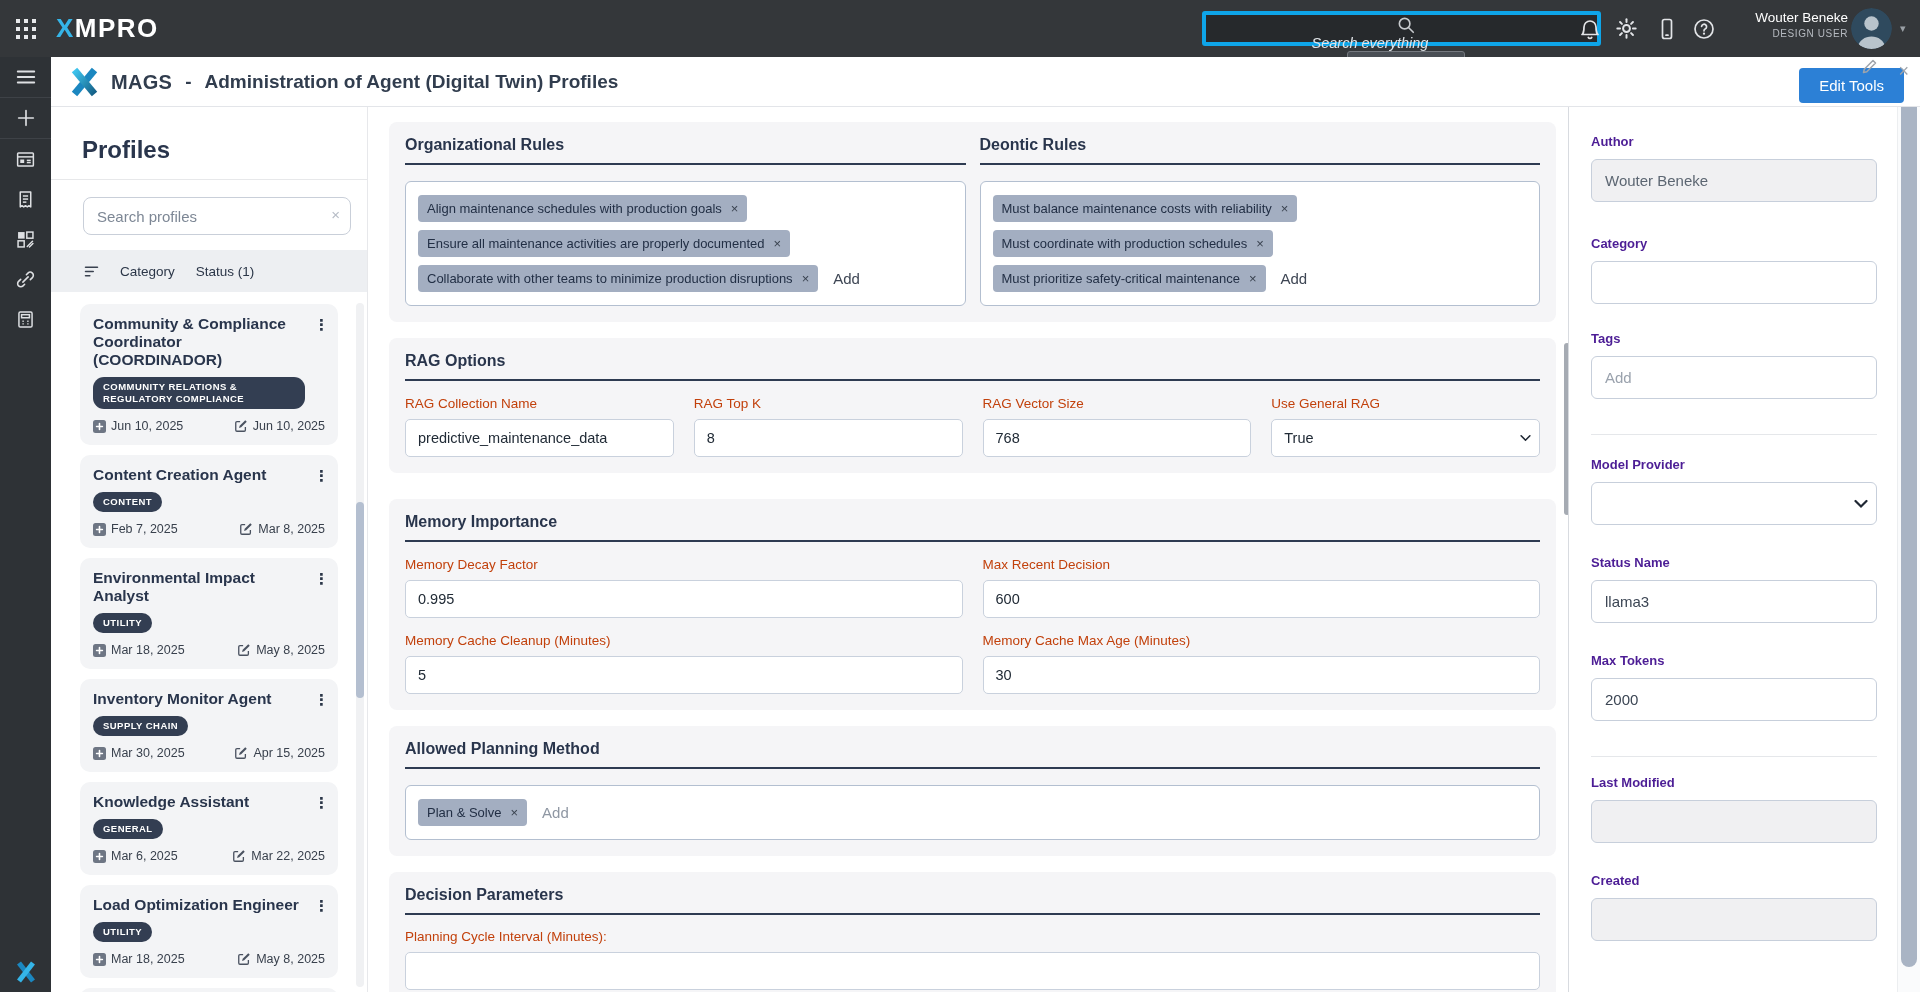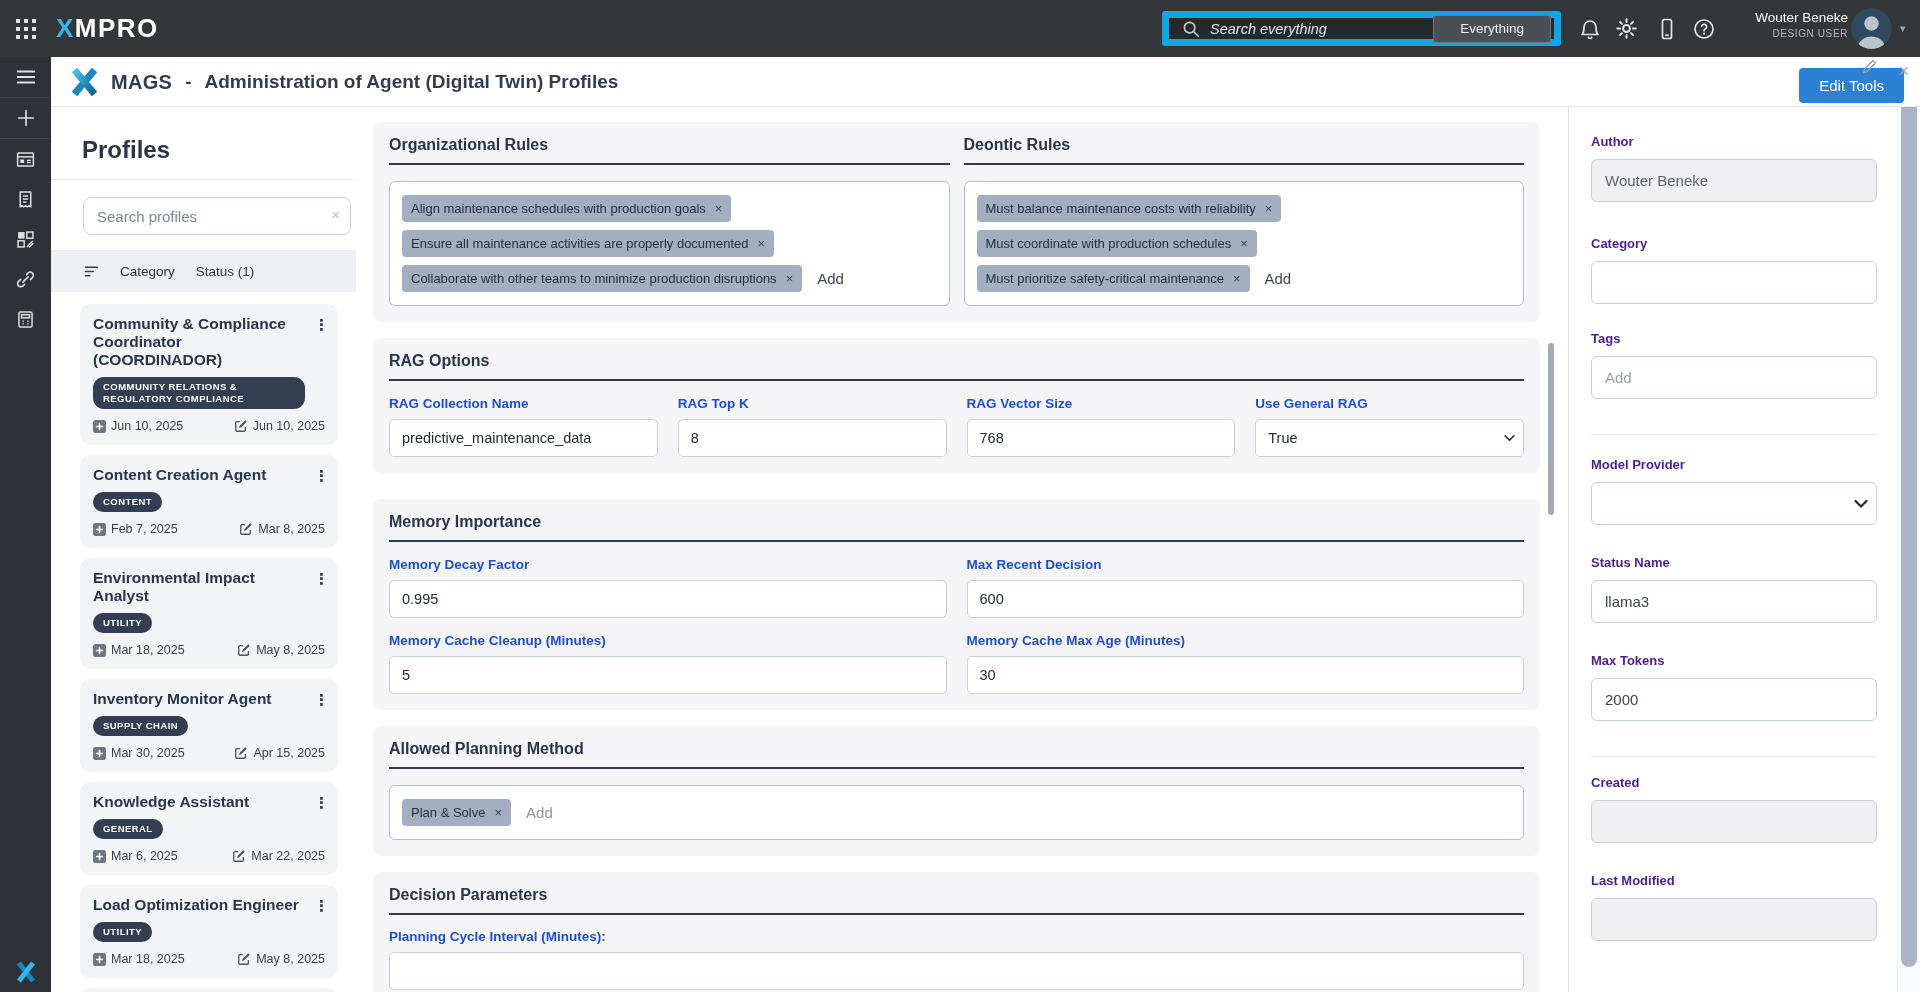--- a/index.html
+++ b/index.html
@@ -11,21 +11,21 @@
   }
   svg { display:block; }
   button { font-family: inherit; cursor: pointer; }
   input, select { font-family: inherit; }
 
   
   .topbar { position:absolute; left:0; top:0; width:1920px; height:57px; background:var(--topbar-bg,#34373a); }
   .apps-btn { position:absolute; left:14px; top:17px; width:24px; height:24px; background:none; border:none; }
   .brand { position:absolute; left:56px; top:13px; font-size:26px; font-weight:bold; letter-spacing:1.5px; color:#fff; background:none; border:none; }
   .brand .bx { color: var(--brand-cyan,#35b5e8); }
-  .top-search { position:absolute; left:1162px; top:11px; width:399px; height:35px; background:#26292c; border:7px solid #0ea5e9; border-radius:3px; display:flex; align-items:center; padding:0 3px 0 12px; }
+  .top-search { position:absolute; left:1202px; top:11px; width:399px; height:35px; background:#26292c; border:4px solid #0ea5e9; border-radius:3px; display:flex; align-items:center; padding:0 3px 0 12px;flex-direction:column; }
   .top-search .mag { flex:0 0 auto; }
   .top-search input { flex:1; min-width:0; background:transparent; border:none; outline:none; color:#e9ebee; font-size:14.5px; font-style:italic; padding:0 9px; }
   .top-search input::placeholder { color:#e0e4e8; opacity:1; }
   .everything-btn { flex:0 0 auto; height:28px; padding:0 26px; background:#4a4f55; border:1px solid #75797f; border-radius:3px; color:#eef0f3; font-size:13.5px; }
   .tb-ic { position:absolute; top:16px; width:26px; height:26px; background:none; border:none; color:#e2e4e7; }
   .tb-bell { left:1578px; }
   .tb-gear { left:1614px; top:15px; }
   .tb-phone { left:1655px; }
   .tb-help { left:1692px; }
   .tb-user { position:absolute; right:72px; top:10px; text-align:right; background:none; border:none; }
@@ -66,36 +66,36 @@
   .p-card .name { font-size:15.5px; font-weight:bold; color:#29354c; line-height:18px; padding-right:14px; }
   .kebab { position:absolute; right:8px; top:12px; width:16px; background:none; border:none; font-size:15px; font-weight:bold; color:#2b3648; }
   .badge { display:inline-block; margin-top:8px; max-width:212px; background:var(--badge,#333e52); color:#fff; font-size:9.5px; font-weight:bold; letter-spacing:.45px; line-height:12px; padding:4px 10px; border-radius:11px; }
   .p-dates { margin-top:10px; display:flex; justify-content:space-between; align-items:center; font-size:12.5px; color:#39414d; }
   .p-date { display:flex; align-items:center; gap:5px; }
   .p-card.stub { height:18px; }
   .pp-scroll-track { position:absolute; right:3px; top:196px; bottom:5px; width:8px; background:#f0f1f3; border-radius:4px; }
   .pp-scroll-thumb { position:absolute; right:3px; top:395px; height:196px; width:8px; background:#b4bfd0; border-radius:4px; border:none; padding:0; }
 
   
-  .content { position:absolute; left:356px; top:107px; bottom:0; width:1200px; background:#fff; padding:15px 16px 8px 17px; overflow:hidden; }
+  .content { position:absolute; left:372px; top:107px; bottom:0; width:1200px; background:#fff; padding:15px 16px 8px 17px; overflow:hidden; }
   .section { background:var(--section,#f5f5f7); border-radius:8px; padding:14px 16px 16px; margin-bottom:16px; }
   .section.gap-lg { margin-top:26px; }
   .section.gap-sm { margin-top:4px; }
   .sec-title { font-size:16px; font-weight:bold; color:#29354c; }
   .sec-rule { margin-top:9px; border-bottom:2px solid #2e3b52; }
   .two-col { display:flex; gap:14px; }
   .col { flex:1; min-width:0; }
   .tagbox { margin-top:16px; background:#fff; border:1px solid #b3bfd0; border-radius:6px; padding:13px 12px; display:flex; flex-wrap:wrap; align-items:center; align-content:flex-start; gap:8px 10px; }
   .chip { display:inline-flex; align-items:center; gap:9px; height:27px; padding:0 9px; background:var(--chip,#a3aec1); border-radius:4px; font-size:13px; color:#222f45; white-space:nowrap; }
   .chip .cx { background:none; border:none; font-size:13px; color:#39424f; padding:0; }
   .add-label { background:none; border:none; font-size:15px; color:#3e4654; margin-left:5px; padding:0; }
   .add-label.light { color:#8f97a3; }
   .f-row { display:flex; gap:20px; margin-top:15px; }
   .field { flex:1; min-width:0; }
-  .f-label { font-size:13.5px; font-weight:bold; color:#1d4ed8; }
+  .f-label { font-size:13.5px; font-weight:normal; color:#c2410c; }
   .f-label.solo { margin-top:14px; }
   .f-input { display:block; margin-top:8px; width:100%; height:38px; border:1px solid #c9d1dd; border-radius:5px; background:#fff; padding:0 12px; font-size:14.5px; color:#212b36; outline:none; }
   .sel { position:relative; }
   .sel select { appearance:none; -webkit-appearance:none; }
   .sel .chev { position:absolute; right:9px; top:50%; transform:translateY(-50%); pointer-events:none; color:#1f2733; }
   .content-scroll-thumb { position:absolute; right:2px; top:236px; width:6px; height:172px; background:#a6abb3; border-radius:3px; border:none; padding:0; }
 
   
   .details-panel { position:absolute; left:1568px; top:107px; bottom:0; width:329px; background:#fff; border-left:1px solid #d8dbe0; padding:27px 20px 0 22px; overflow:hidden; }
   .d-group { margin-bottom:30px; }
@@ -627,24 +627,24 @@
     <input class="d-input" value="llama3" style="">
   </div>
   <div class="d-group mb-lg">
     <div class="d-label">Max Tokens</div>
     <input class="d-input" value="2000" style="">
   </div>
 
   <div class="d-divider" style="margin-bottom:18px"></div>
 
   <div class="d-group">
+    <div class="d-label">Last Modified</div>
+    <input class="d-input readonly" value="" style="">
+  </div>
+  <div class="d-group">
     <div class="d-label">Created</div>
-    <input class="d-input readonly" value="" style="">
-  </div>
-  <div class="d-group">
-    <div class="d-label">Last Modified</div>
     <input class="d-input readonly" value="" style="">
   </div>
 </aside>
 
 <div class="page-scrollbar">
   <button class="page-thumb"></button>
 </div>
 
 </body></html>

